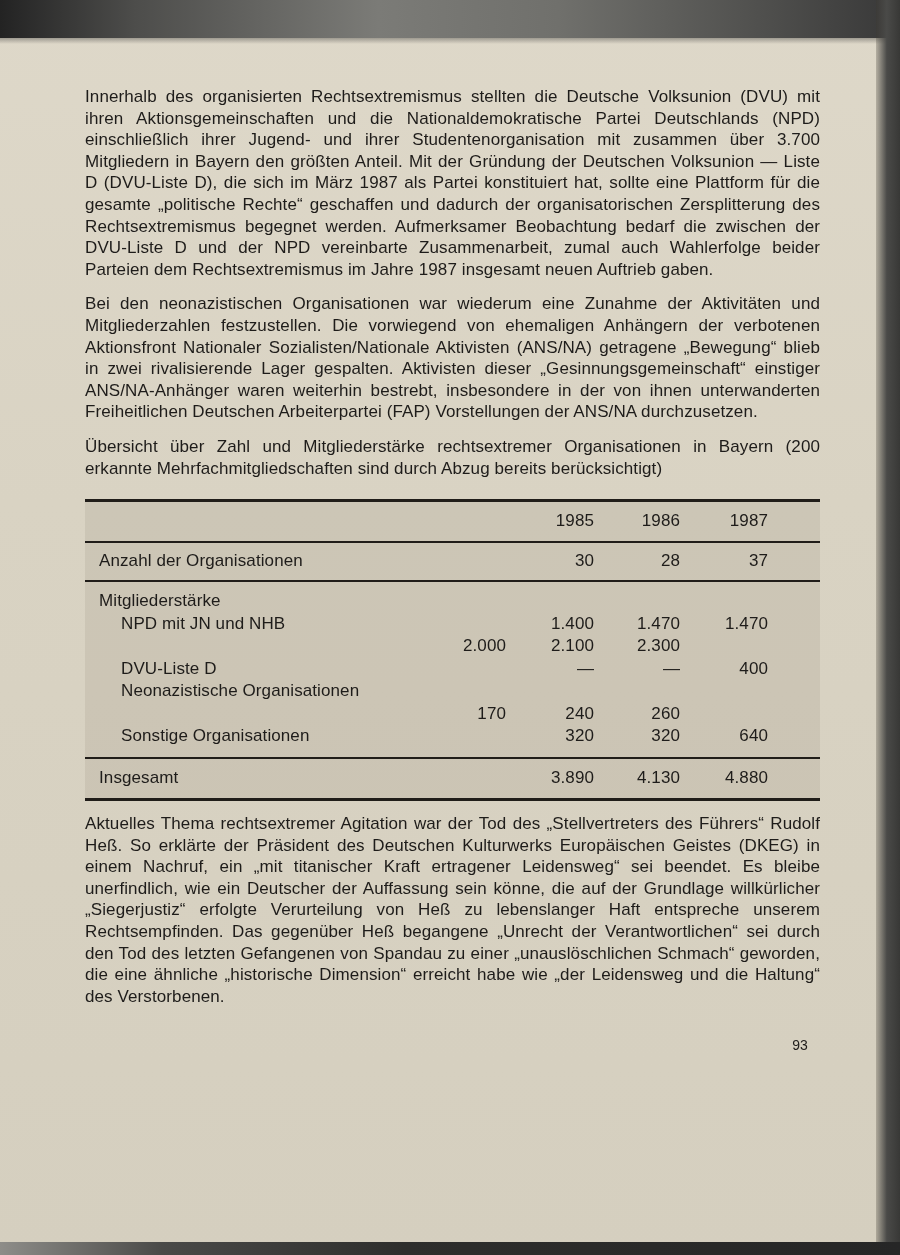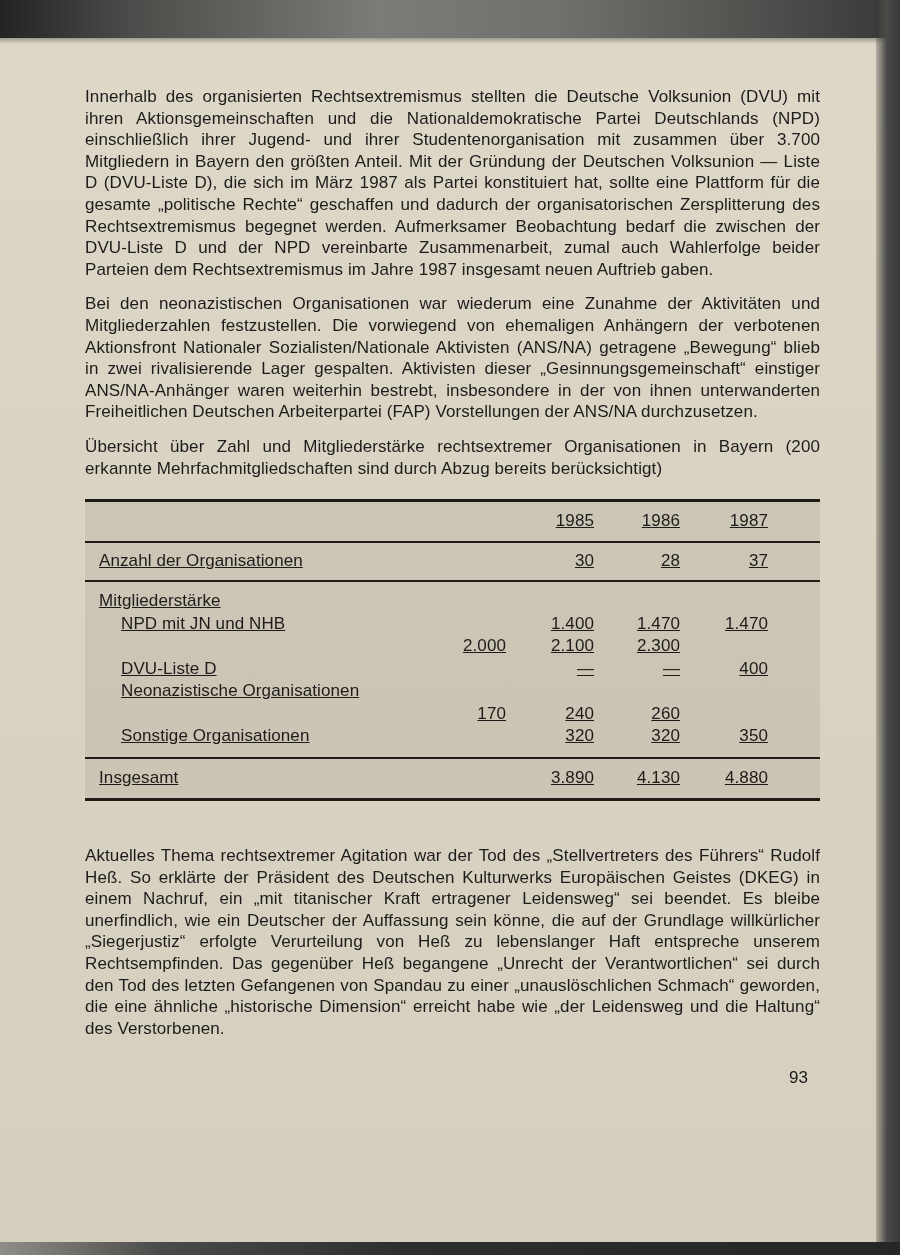--- a/index.html
+++ b/index.html
@@ -46,23 +46,22 @@
     text-align: justify;
     letter-spacing: 0.1px;
     hyphens: auto;
   }
   p.para { margin-bottom: 13px; }
   p.para:last-of-type { margin-bottom: 9px; }
 
   
   .tbl {
     margin-top: 20px;
-    margin-bottom: 44px;
+    margin-bottom: 12px;
     background: rgba(95, 92, 70, 0.10);
-    text-decoration: underline;
   }
   .rule { width: 100%; background: #201d19; }
   .r-thick { height: 3px; }
   .r-med   { height: 2px; }
   .trow {
     display: grid;
     grid-template-columns: 1fr 88px 86px 88px;
     padding-left: 14px;
     padding-right: 52px;
     line-height: 22.5px;
@@ -71,21 +70,21 @@
   .trow.thead  { padding-top: 8px;  padding-bottom: 8px; }
   .trow.single { padding-top: 7px;  padding-bottom: 8px; }
   .trow.total  { padding-top: 8px;  padding-bottom: 9px; }
   .tbody { padding-top: 8px; padding-bottom: 9px; }
   .trow.indent .lbl { padding-left: 22px; }
 
   .pagenum {
     text-align: right;
     margin-top: 28px;
     padding-right: 12px;
-    font-size: 17px;
+    font-size: 14px;
   }
 </style>
 </head>
 <body>
 
 <div class="scan">
   <div class="edge-top"></div>
   <div class="edge-right"></div>
   <div class="edge-bottom"></div>
 
@@ -150,21 +149,21 @@
         </div>
         <div class="trow indent">
           <div class="num">170</div>
           <div class="num">240</div>
           <div class="num">260</div>
         </div>
         <div class="trow indent">
           <div class="lbl">Sonstige Organisationen</div>
           <div class="num">320</div>
           <div class="num">320</div>
-          <div class="num">350</div>
+          <div class="num">640</div>
         </div>
       </div>
 
       <div class="rule r-med"></div>
 
       <div class="trow total">
         <div class="lbl">Insgesamt</div>
         <div class="num">3.890</div>
         <div class="num">4.130</div>
         <div class="num">4.880</div>

